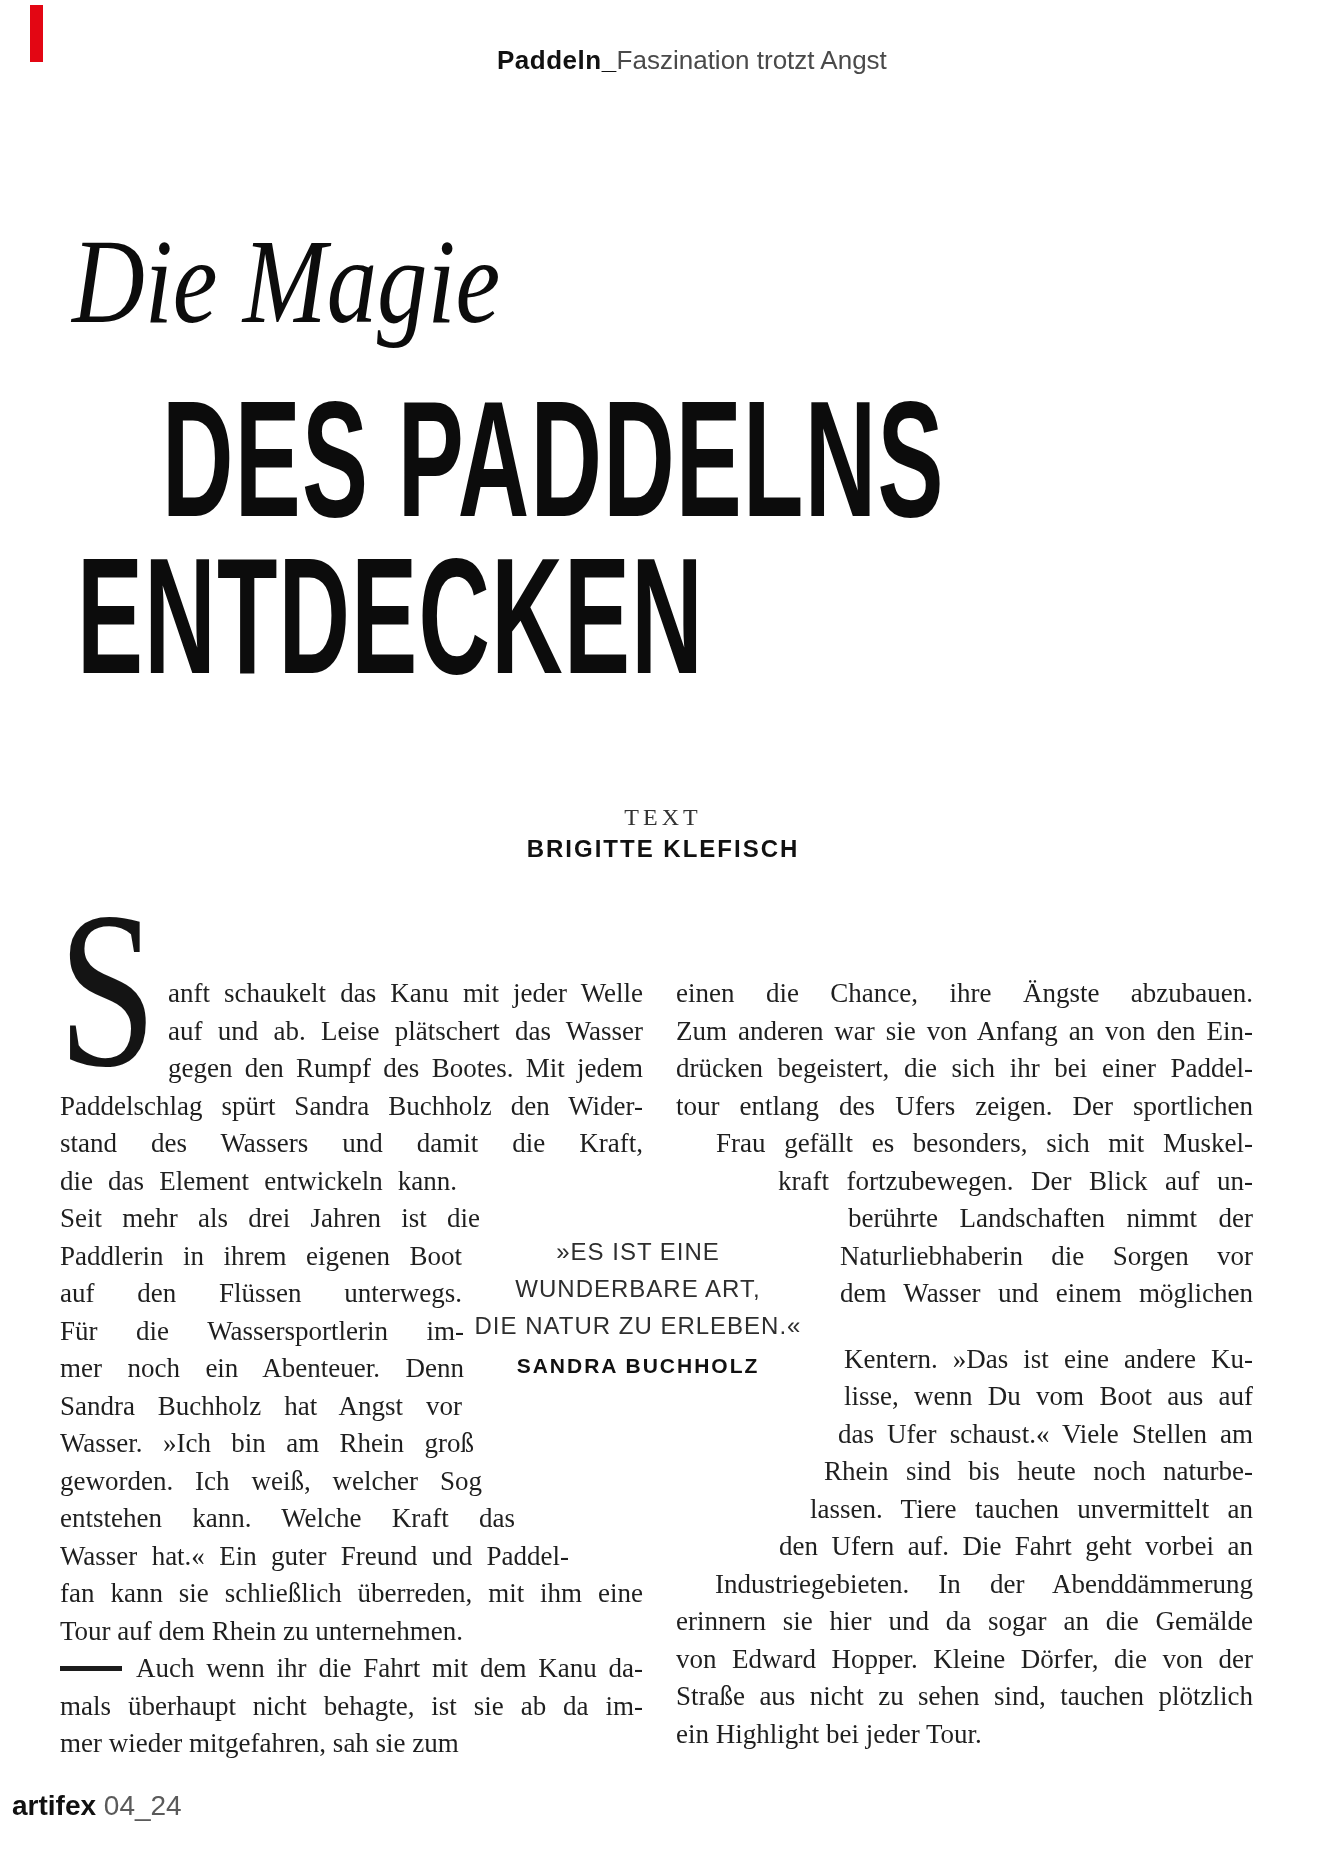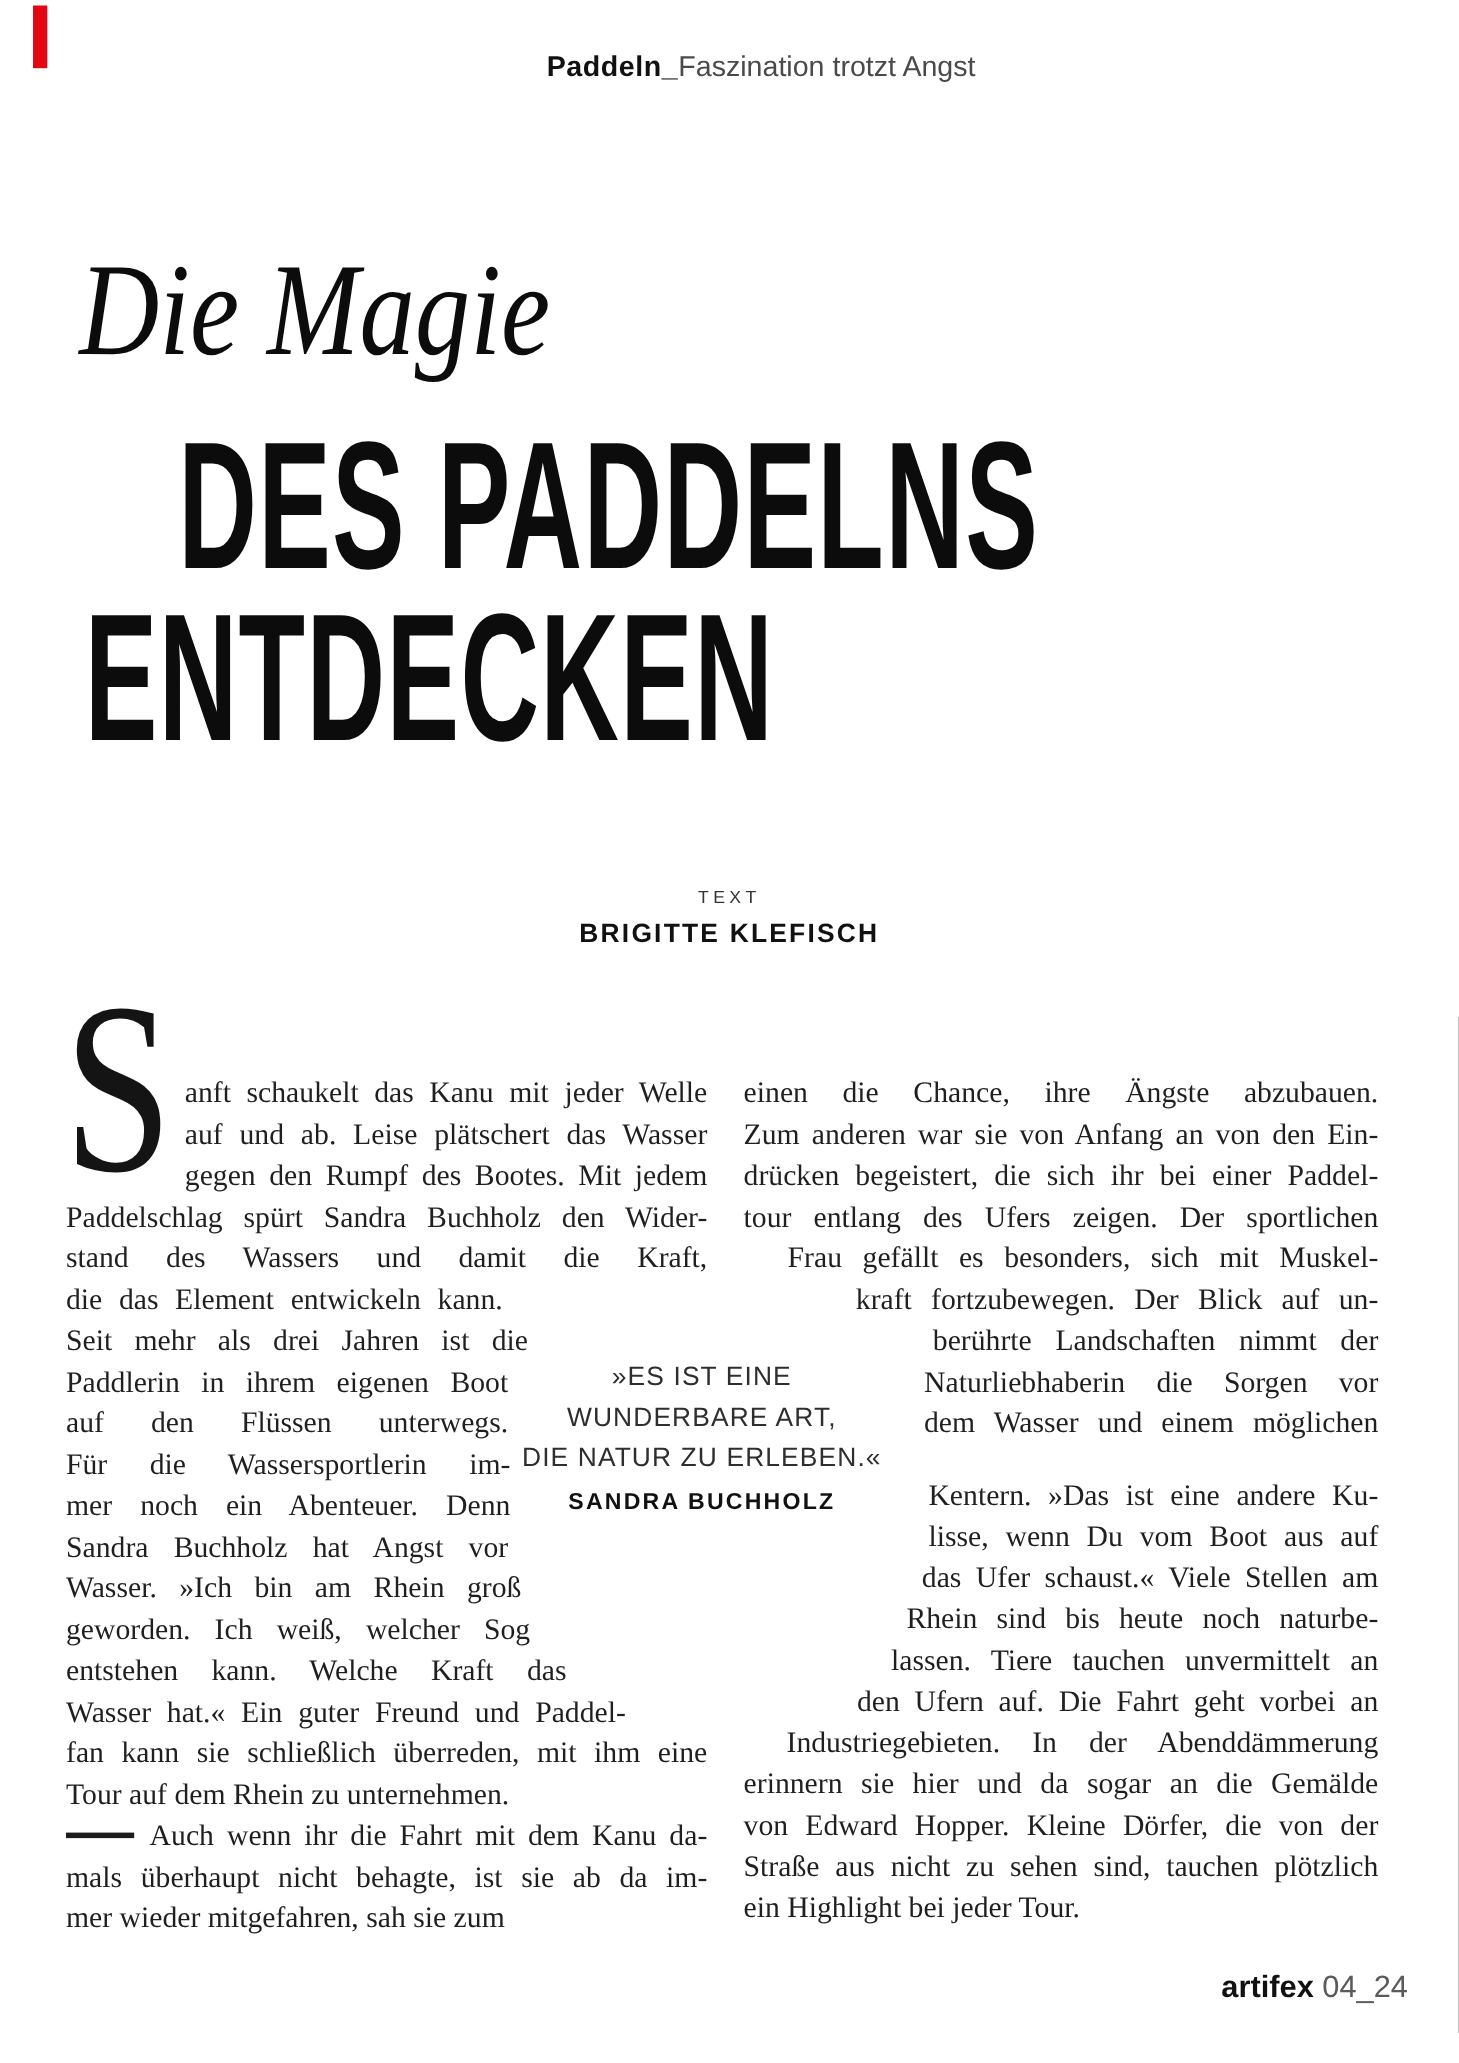--- a/index.html
+++ b/index.html
@@ -41,21 +41,21 @@
     transform:scaleX(0.60);transform-origin:left top;
     white-space:nowrap;
   }
   #title-caps-1{left:162px;top:377px;}
   #title-caps-2{left:77px;top:534px;}
   
   #byline{
     position:absolute;left:0;top:804px;width:1326px;
     text-align:center;font-family:"Liberation Sans", sans-serif;
   }
-  #byline .lbl{font-size:16px;letter-spacing:4px;color:#333333;font-weight:400;line-height:26px;}
+  #byline .lbl{font-size:24px;letter-spacing:4px;color:#333333;font-weight:400;line-height:26px;font-family:Liberation Serif, serif;}
   #byline .auth{font-size:24px;letter-spacing:2px;color:#111111;font-weight:700;line-height:38px;}
   
   #drop-cap{
     position:absolute;left:58px;top:879px;
     font-family:"Liberation Serif", serif;
     font-size:222px;line-height:1;font-weight:400;color:#141414;
     transform:scaleX(0.80);transform-origin:left top;
   }
   
   .col{position:absolute;top:975px;}
@@ -80,22 +80,22 @@
     height:37px;line-height:37px;font-size:24px;
     letter-spacing:1px;color:#2e2e2e;font-weight:400;
     text-align:center;white-space:nowrap;
   }
   #pull-quote .attr{
     margin-top:7px;font-size:21px;letter-spacing:2px;
     font-weight:700;color:#111111;line-height:30px;
   }
   
   #footer{
-    position:absolute;left:0;top:1791px;width:1280px;
-    text-align:right;font-family:"Liberation Sans", sans-serif;
+    position:absolute;left:12px;top:1791px;width:1280px;
+    text-align:left;font-family:"Liberation Sans", sans-serif;
     font-size:28px;line-height:30px;
   }
   #footer .mag{font-weight:700;color:#111111;}
   #footer .iss{font-weight:400;color:#5a5a5a;}
 </style>
 </head>
 <body>
 
 <div id="page">
 

